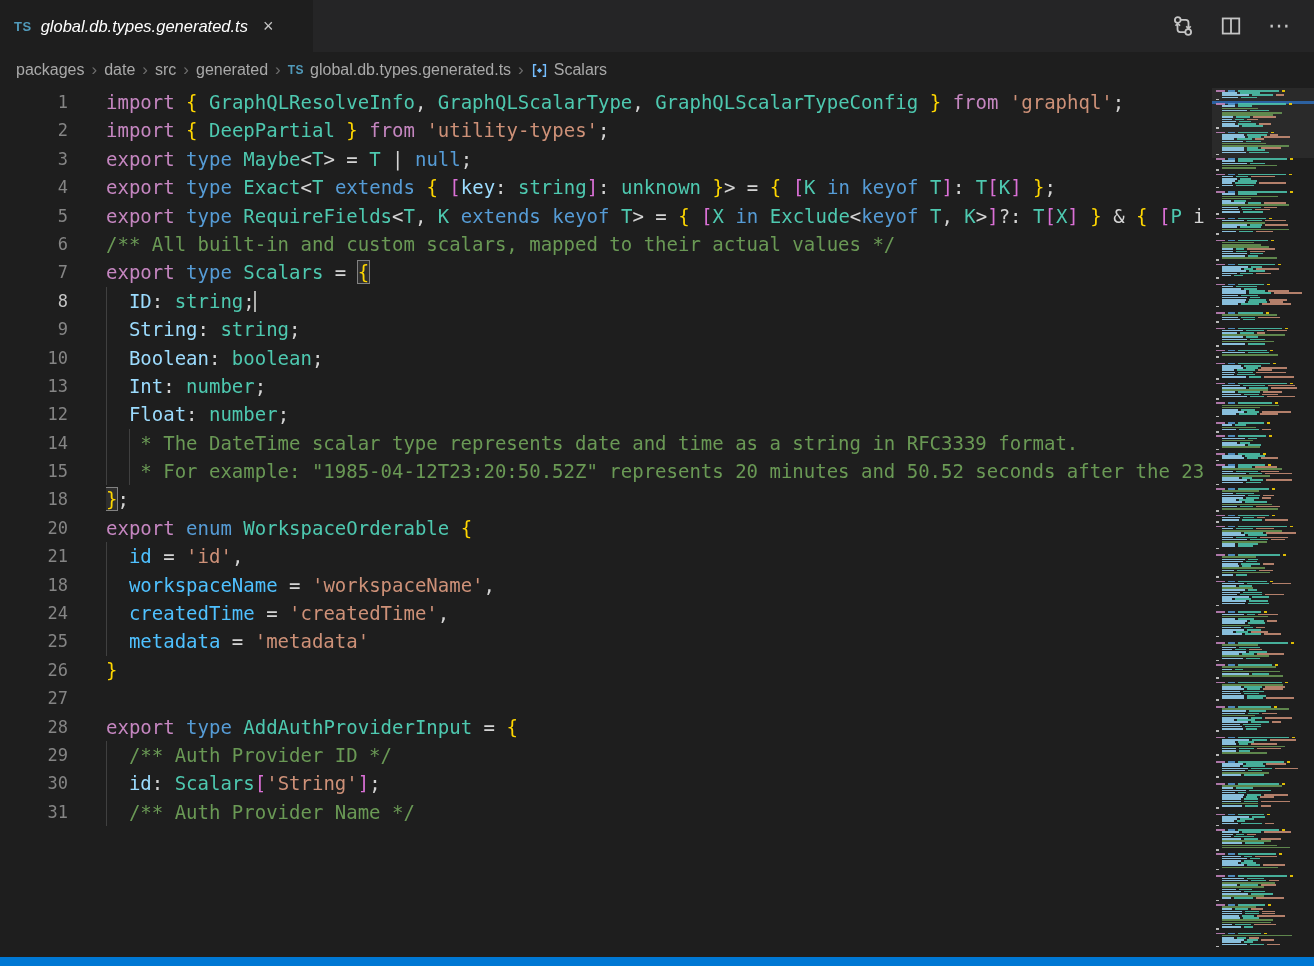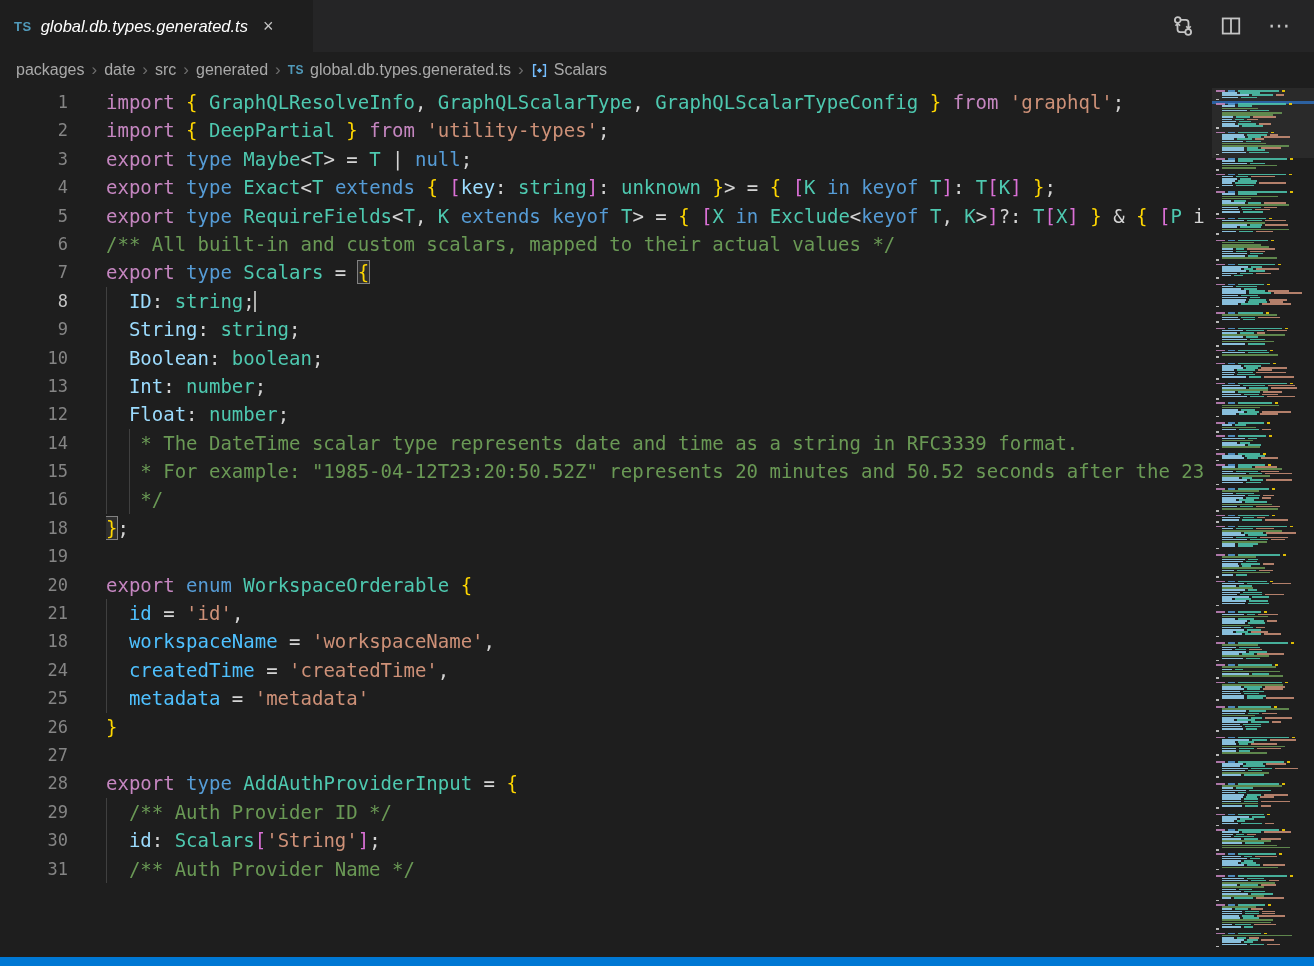--- a/index.html
+++ b/index.html
@@ -183,30 +183,22 @@
       </div>
       <div class="row">
         <div class="ln">14</div>
         <div class="code"><span class="guide" style="left: 0px;"></span><span class="guide" style="left: 22.88px;"></span><span class="tk-cm">   * The DateTime scalar type represents date and time as a string in RFC3339 format.</span></div>
       </div>
       <div class="row">
         <div class="ln">15</div>
         <div class="code"><span class="guide" style="left: 0px;"></span><span class="guide" style="left: 22.88px;"></span><span class="tk-cm">   * For example: "1985-04-12T23:20:50.52Z" represents 20 minutes and 50.52 seconds after the 23</span></div>
       </div>
       <div class="row">
-        <div class="ln">16</div>
-        <div class="code"><span class="guide" style="left: 0px;"></span><span class="guide" style="left: 22.88px;"></span><span class="tk-cm">   */</span></div>
-      </div>
-      <div class="row">
         <div class="ln">18</div>
         <div class="code"><span class="tk-b1m">}</span><span class="tk-pl">;</span></div>
-      </div>
-      <div class="row">
-        <div class="ln">19</div>
-        <div class="code"></div>
       </div>
       <div class="row">
         <div class="ln">20</div>
         <div class="code"><span class="tk-kw">export</span><span class="tk-pl"> </span><span class="tk-st">enum</span><span class="tk-pl"> </span><span class="tk-ty">WorkspaceOrderable</span><span class="tk-pl"> </span><span class="tk-b1">{</span></div>
       </div>
       <div class="row">
         <div class="ln">21</div>
         <div class="code"><span class="guide" style="left: 0px;"></span><span class="tk-pl">  </span><span class="tk-em">id</span><span class="tk-pl"> = </span><span class="tk-str">'id'</span><span class="tk-pl">,</span></div>
       </div>
       <div class="row">

